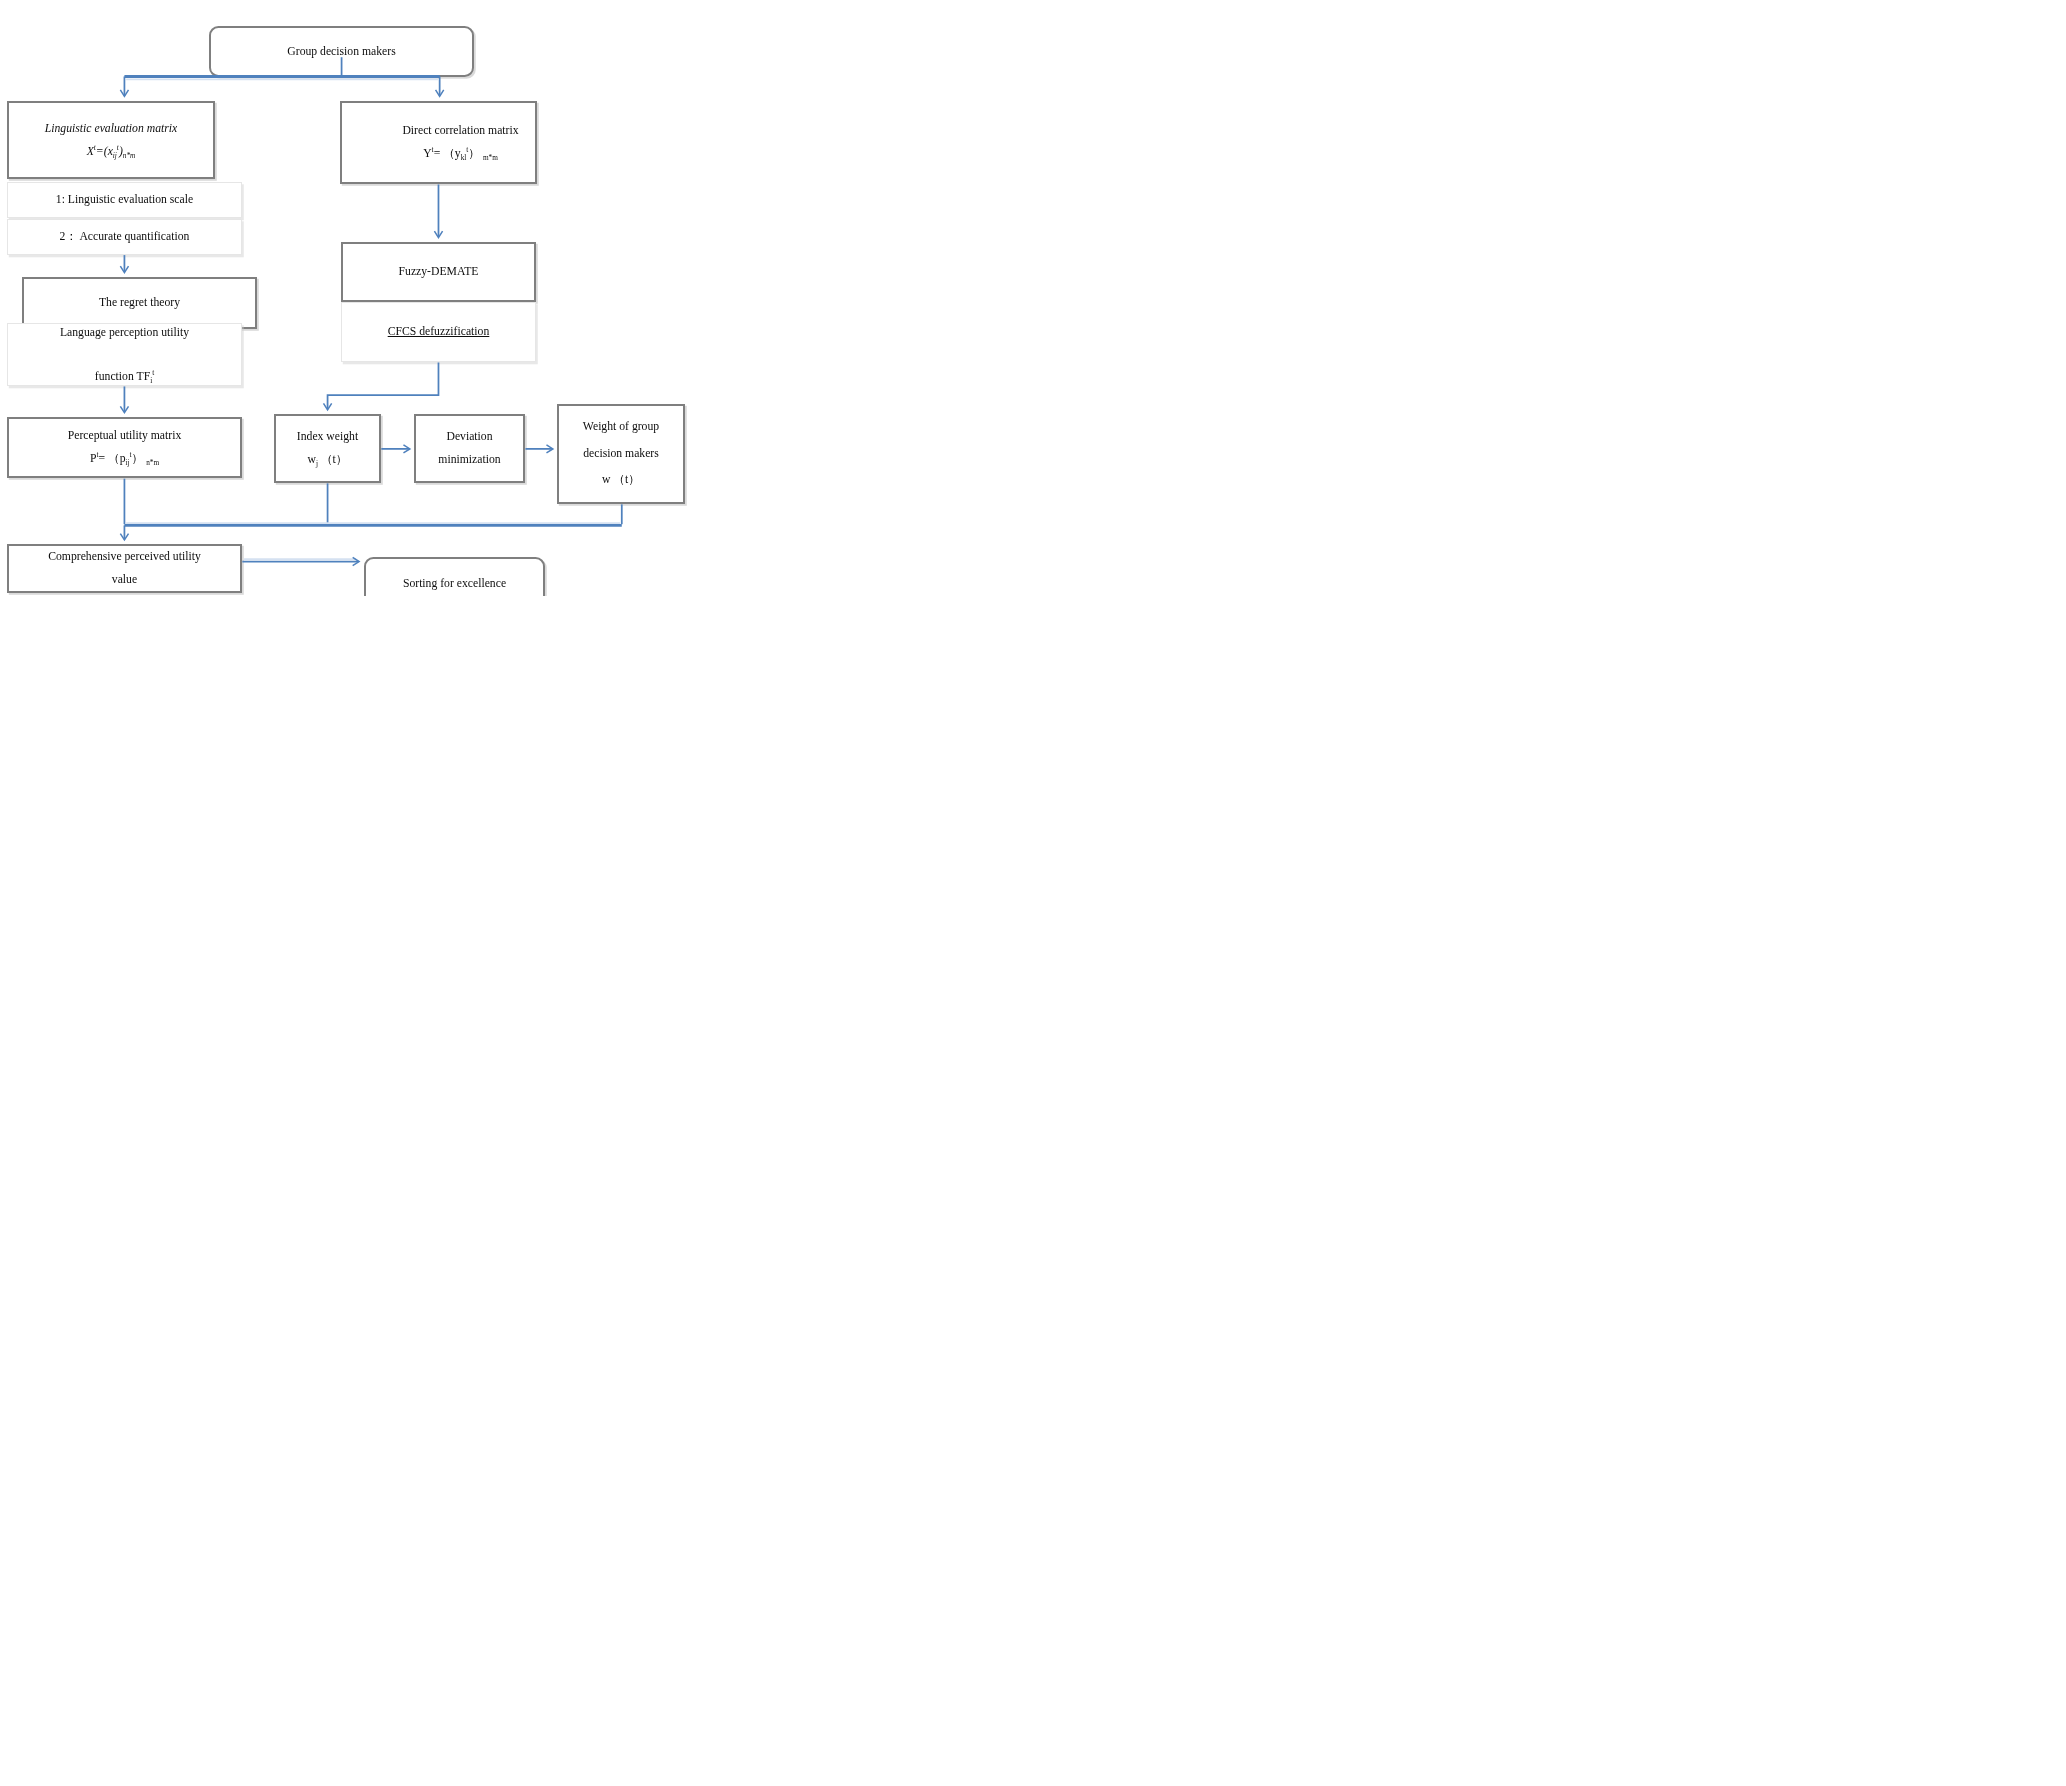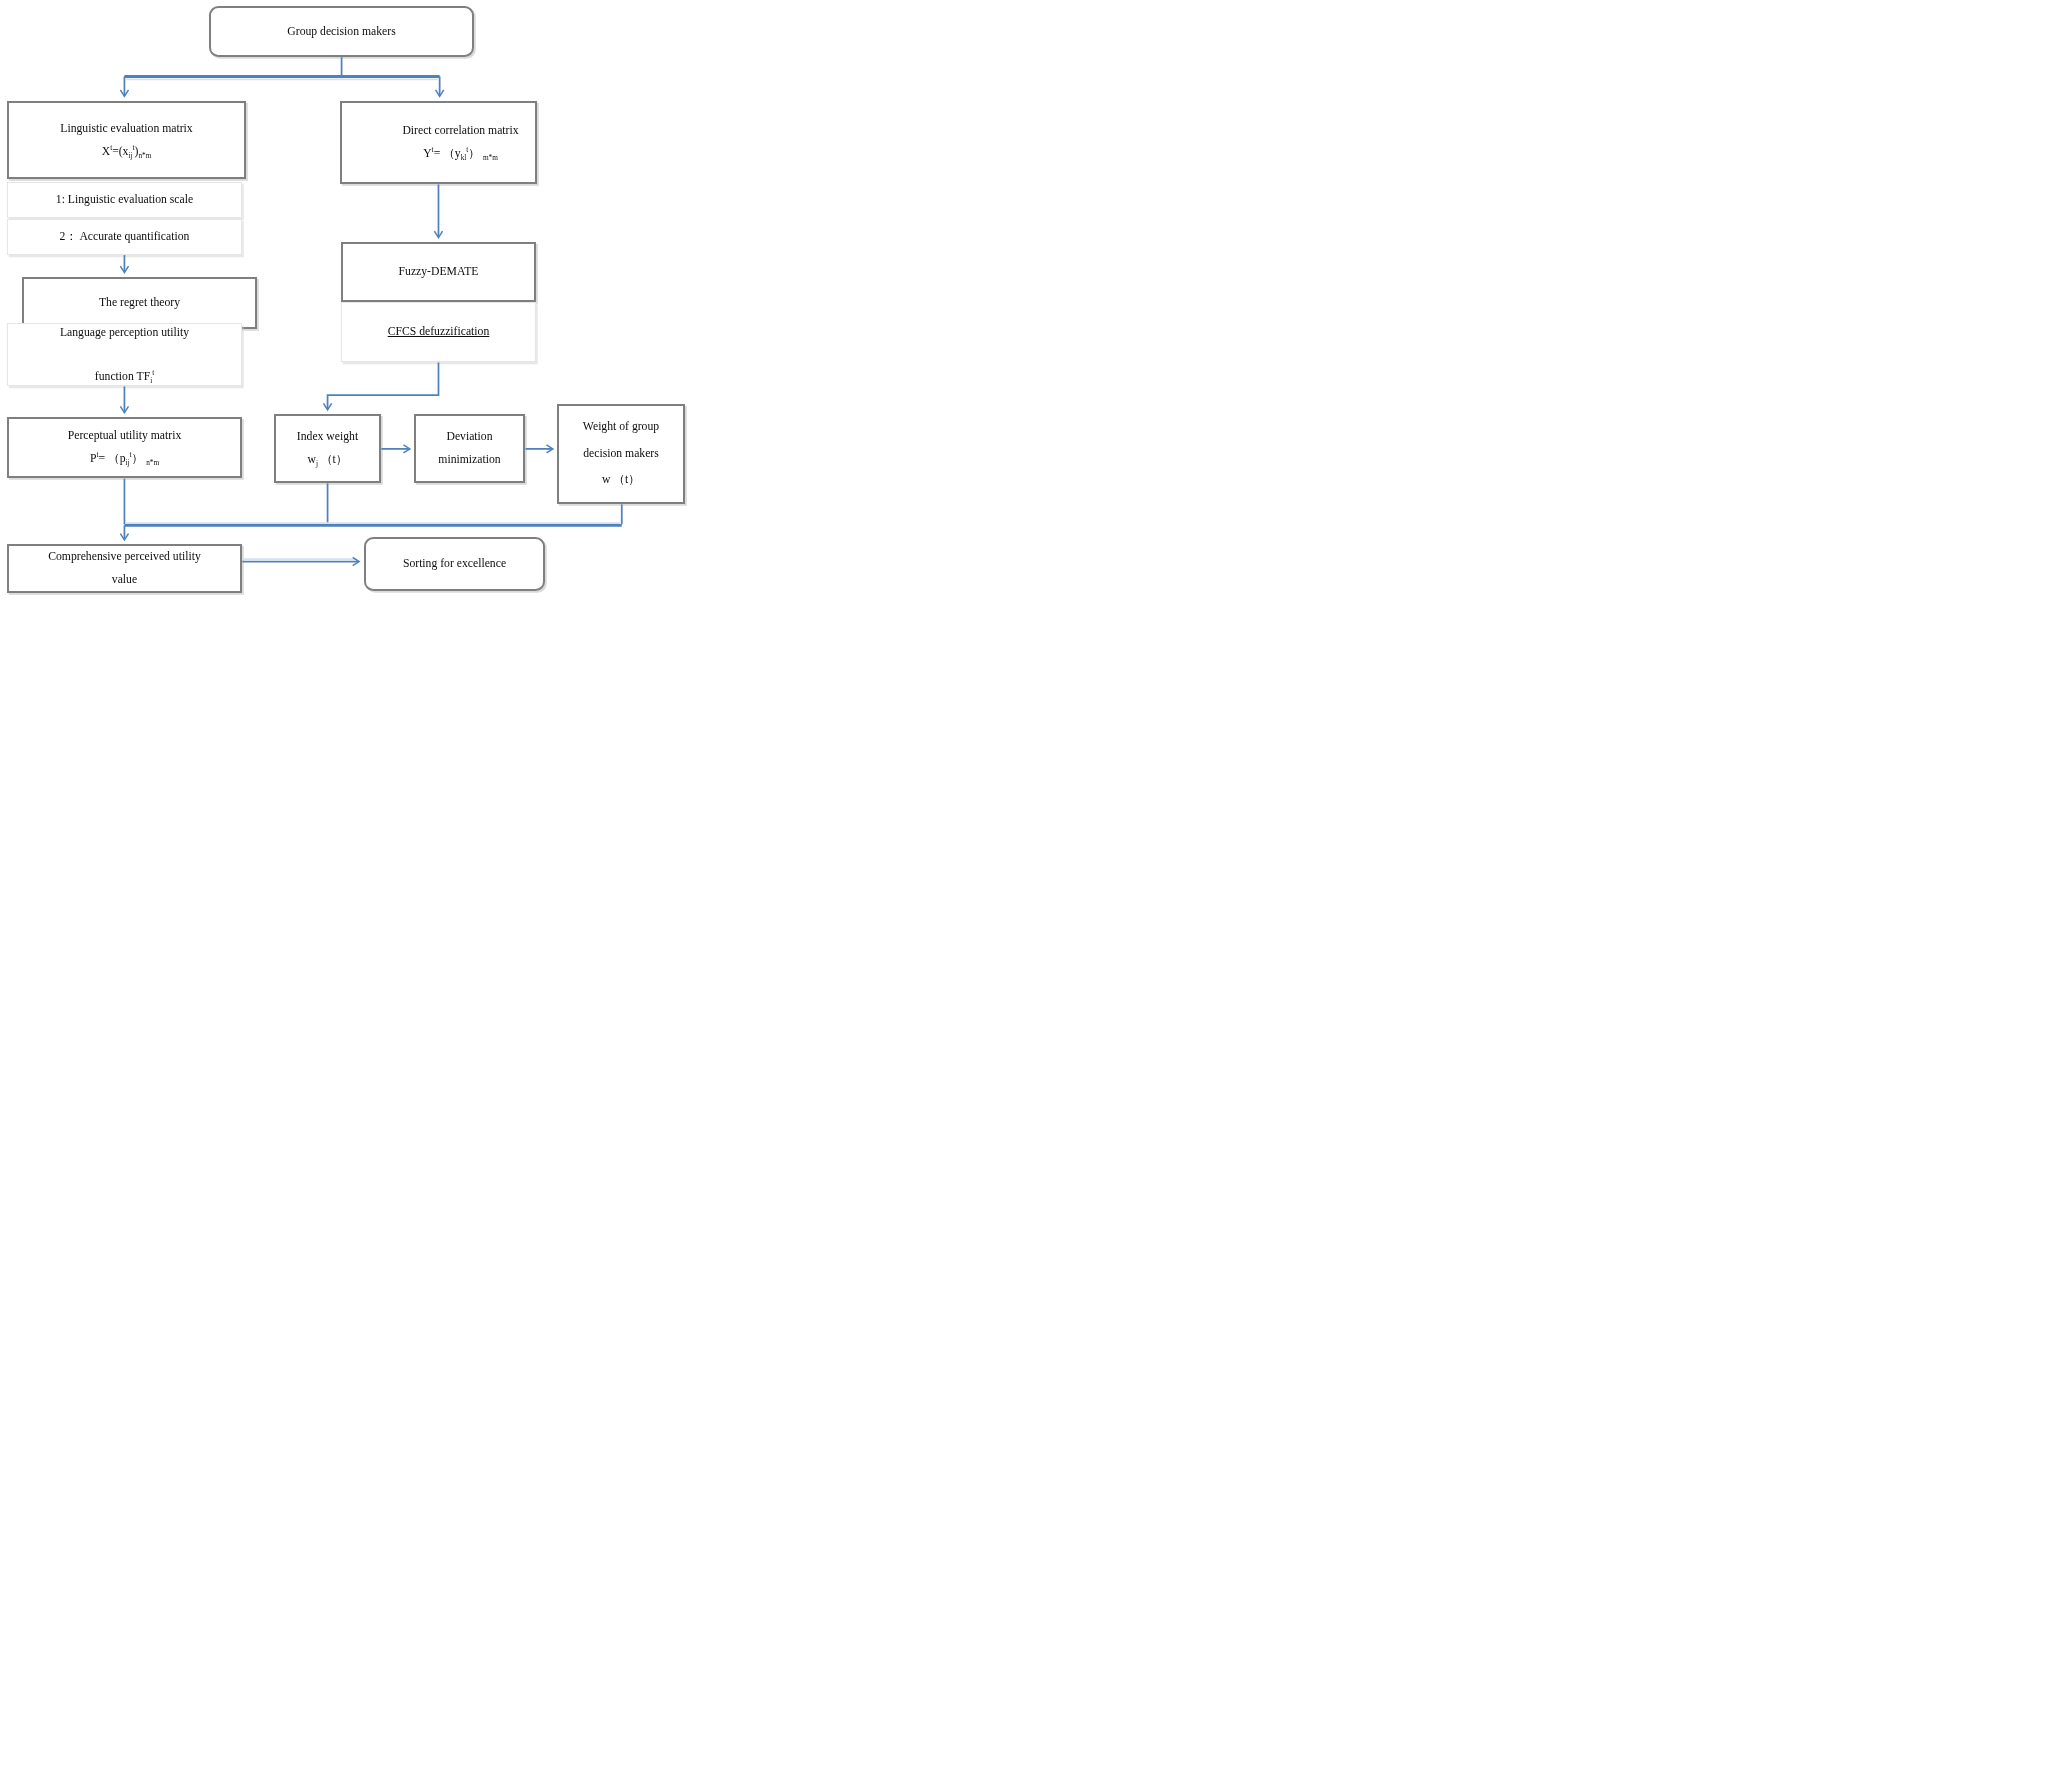--- a/index.html
+++ b/index.html
@@ -27,27 +27,27 @@
     z-index:1;
   }
   .dark{
     border:2.3px solid #7f7f7f;
     box-shadow:1.8px 1.8px 0 rgba(150,150,150,0.35);
   }
   .light{
     border:1.8px solid #e6e6e6;
     box-shadow:1.8px 2.3px 0 rgba(205,205,205,0.45);
   }
-  .round{border-radius:9.3px;border-width:2.9px;}
+  .round{border-radius:9.3px;border-width:2.9px;margin-top:20px;}
   .sup{vertical-align:super;font-size:0.62em;line-height:0;}
   .sub{vertical-align:sub;font-size:0.62em;line-height:0;}
 
   
   .b-group {left:209px; top:5.8px;  width:265px; height:51px;}
-  .b-linmat{left:7px;  top:101px; width:239px; height:78px;}
+  .b-linmat{left:7px;  top:101px; width:208px; height:78px;font-style:italic;}
   .b-step1 {left:7px;  top:182px; width:235px; height:36px;}
   .b-step2 {left:7px;  top:219px; width:235px; height:36px;}
   .b-regret{left:22px;  top:277px; width:235px; height:52px;}
   .b-percfn{left:7px;  top:323px; width:235px; height:63px;gap:26px;}
   .b-pmat  {left:7px;  top:417px; width:235px; height:61px;}
   .b-comp  {left:7px;  top:544px; width:235px; height:49px;}
   .b-direct{left:340px; top:101px; width:197px; height:83px;padding-left:44px;}
   .b-fuzzy {left:341px; top:242px; width:195px; height:60px;}
   .b-cfcs  {left:341px; top:302px; width:195px; height:60px;text-decoration:underline;}
   .b-index {left:274px; top:414px; width:107px; height:69px;}

